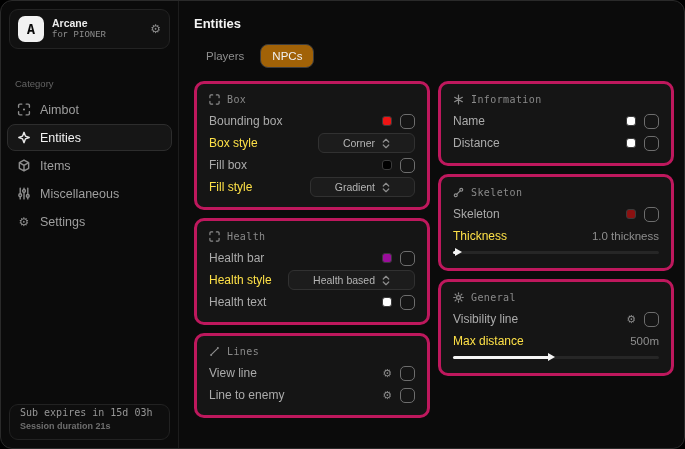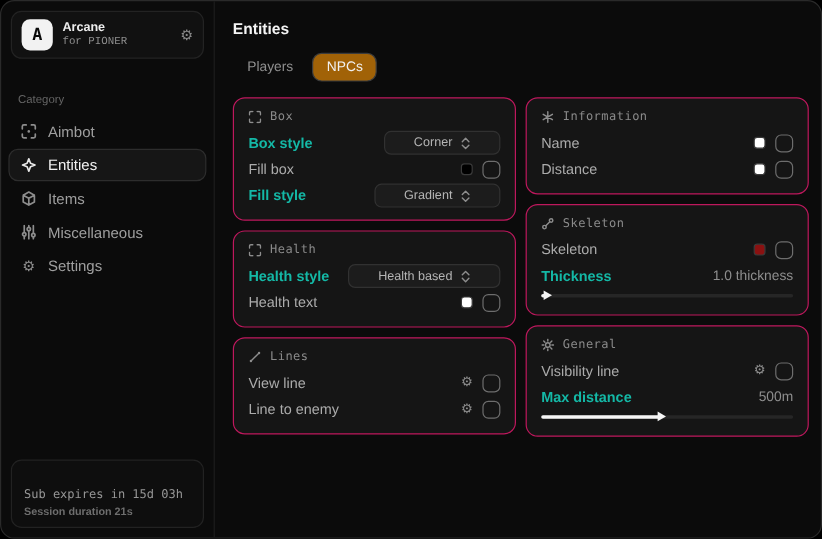--- a/index.html
+++ b/index.html
@@ -14,38 +14,38 @@
   .brand-text { flex:1; line-height:1.25; }
   .brand-name { font-size:10.5px; font-weight:bold; color:#ececec; }
   .brand-sub { font-size:9px; color:#8e8e8e; font-family:Liberation Mono, monospace; }
   .brand-gear { color:#8a8a8a; font-size:12px; cursor:pointer; }
   .category { margin:29px 14px 7px; font-size:9.5px; color:#646464; }
   .nav { display:flex; flex-direction:column; gap:1px; margin:0 6px; }
   .nav-item { display:flex; align-items:center; gap:9px; height:27px; padding:0 9px; border-radius:8px; border:1px solid transparent; color:#9f9f9f; font-size:12.5px; cursor:pointer; }
   .nav-item svg, .nav-item .uicon { width:14px; text-align:center; color:#8d8d8d; flex:0 0 14px; }
   .nav-item.active { background:#161616; border-color:#2d2d2d; color:#f2f2f2; }
   .nav-item.active svg { color:#e8e8e8; }
-  .sub-card { position:absolute; left:8px; right:8px; bottom:8px; border:1px solid #222; background:#0e0e0e; border-radius:9px; padding:23px 10px 8px; }
+  .sub-card { position:absolute; left:8px; right:8px; bottom:8px; border:1px solid #222; background:#0e0e0e; border-radius:9px; padding:2px 10px 8px; }
   .sub-line1 { font-family:"DejaVu Sans Mono",monospace; font-size:10px; color:#969696; }
   .sub-line2 { font-size:9px; color:#6e6e6e; margin-top:3px; font-weight:bold; }
 
   
   .main { flex:1; padding:15px 10px 0 15px; overflow:hidden; }
   .page-title { font-size:13px; font-weight:bold; color:#f4f4f4; margin-bottom:13px; }
   .tabs { display:flex; gap:4px; margin-bottom:13px; }
   .tab { font-size:11.5px; color:#8f8f8f; padding:5px 11px; border-radius:8px; border:1px solid transparent; cursor:pointer; }
   .tab.active { background:#a16207; border-color:#3c3c3c; color:#f1f1f1; }
   .cols { display:flex; gap:8px; }
   .col { flex:1; display:flex; flex-direction:column; gap:8px; min-width:0; }
-  .card { background:#151515; border:1px solid #be185d; border-radius:10px; padding:10px 12px 9px; }
+  .card { background:#151515; border:3px solid #be185d; border-radius:10px; padding:10px 12px 9px; }
   .card-head { display:flex; align-items:center; gap:7px; color:#8a8a8a; font-family:"DejaVu Sans Mono",monospace; font-size:10px; letter-spacing:.4px; margin-bottom:5px; }
   .card-head svg { flex:0 0 11px; }
   .row { height:22px; display:flex; align-items:center; justify-content:space-between; }
   .lbl { font-size:12px; color:#ababab; }
-  .lbl.emph { color:#14b8a6; font-weight:bold; }
+  .lbl.emph { color:#fde047; font-weight:normal; }
   .ctrls { display:flex; align-items:center; gap:8px; }
   .swatch { width:10px; height:10px; border-radius:3px; border:1px solid #3a3a3a; cursor:pointer; }
   .checkbox { width:15px; height:15px; border:1.5px solid #6d6d6d; border-radius:5px; background:transparent; cursor:pointer; }
   .select { display:flex; align-items:center; gap:7px; height:20px; padding:0 24px; background:#1c1c1c; border:1px solid #313131; border-radius:6px; color:#b5b5b5; font-size:10.5px; cursor:pointer; font-family:"Liberation Sans",sans-serif; }
   .row-gear { color:#8b8b8b; font-size:11px; cursor:pointer; line-height:1; }
   .value { font-size:11.5px; color:#8e8e8e; }
   .slider { position:relative; height:3px; border-radius:2px; background:#262626; margin:4px 0 5px; cursor:pointer; }
   .slider .fill { position:absolute; left:0; top:0; bottom:0; background:#f5f5f5; border-radius:2px; }
   .thumb-tri { position:absolute; top:-3px; width:0; height:0; border-top:4.5px solid transparent; border-bottom:4.5px solid transparent; border-left:7px solid #f5f5f5; }
   svg.icon { stroke:#8d8d8d; fill:none; stroke-width:1.3; stroke-linecap:round; stroke-linejoin:round; }
@@ -122,20 +122,27 @@
       <div class="col">
 
         <div class="card">
           <div class="card-head">
             <svg class="icon" width="11" height="11" viewBox="0 0 12 12">
                 <path d="M1 4V2.2A1.2 1.2 0 0 1 2.2 1H4 M8 1h1.8A1.2 1.2 0 0 1 11 2.2V4 M11 8v1.8A1.2 1.2 0 0 1 9.8 11H8 M4 11H2.2A1.2 1.2 0 0 1 1 9.8V8"></path>
               </svg>
             <span>Box</span>
           </div>
           <div class="row">
+            <span class="lbl">Bounding box</span>
+            <span class="ctrls">
+                <span class="swatch" style="background: rgb(238, 20, 20);"></span>
+                <span class="checkbox"></span>
+              </span>
+          </div>
+          <div class="row">
             <span class="lbl emph">Box style</span>
             <span class="ctrls">
                 <button class="select">
                   <span>Corner</span>
                   <svg class="icon" width="8" height="11" viewBox="0 0 8 12">
                     <path d="M1 4.4 4 1.4l3 3 M1 7.6l3 3 3-3"></path>
                   </svg>
                 </button>
               </span>
           </div>
@@ -160,20 +167,27 @@
         </div>
 
         <div class="card">
           <div class="card-head">
             <svg class="icon" width="11" height="11" viewBox="0 0 12 12">
                 <path d="M1 4V2.2A1.2 1.2 0 0 1 2.2 1H4 M8 1h1.8A1.2 1.2 0 0 1 11 2.2V4 M11 8v1.8A1.2 1.2 0 0 1 9.8 11H8 M4 11H2.2A1.2 1.2 0 0 1 1 9.8V8"></path>
               </svg>
             <span>Health</span>
           </div>
           <div class="row">
+            <span class="lbl">Health bar</span>
+            <span class="ctrls">
+                <span class="swatch" style="background: rgb(155, 13, 155);"></span>
+                <span class="checkbox"></span>
+              </span>
+          </div>
+          <div class="row">
             <span class="lbl emph">Health style</span>
             <span class="ctrls">
                 <button class="select">
                   <span>Health based</span>
                   <svg class="icon" width="8" height="11" viewBox="0 0 8 12">
                     <path d="M1 4.4 4 1.4l3 3 M1 7.6l3 3 3-3"></path>
                   </svg>
                 </button>
               </span>
           </div>

